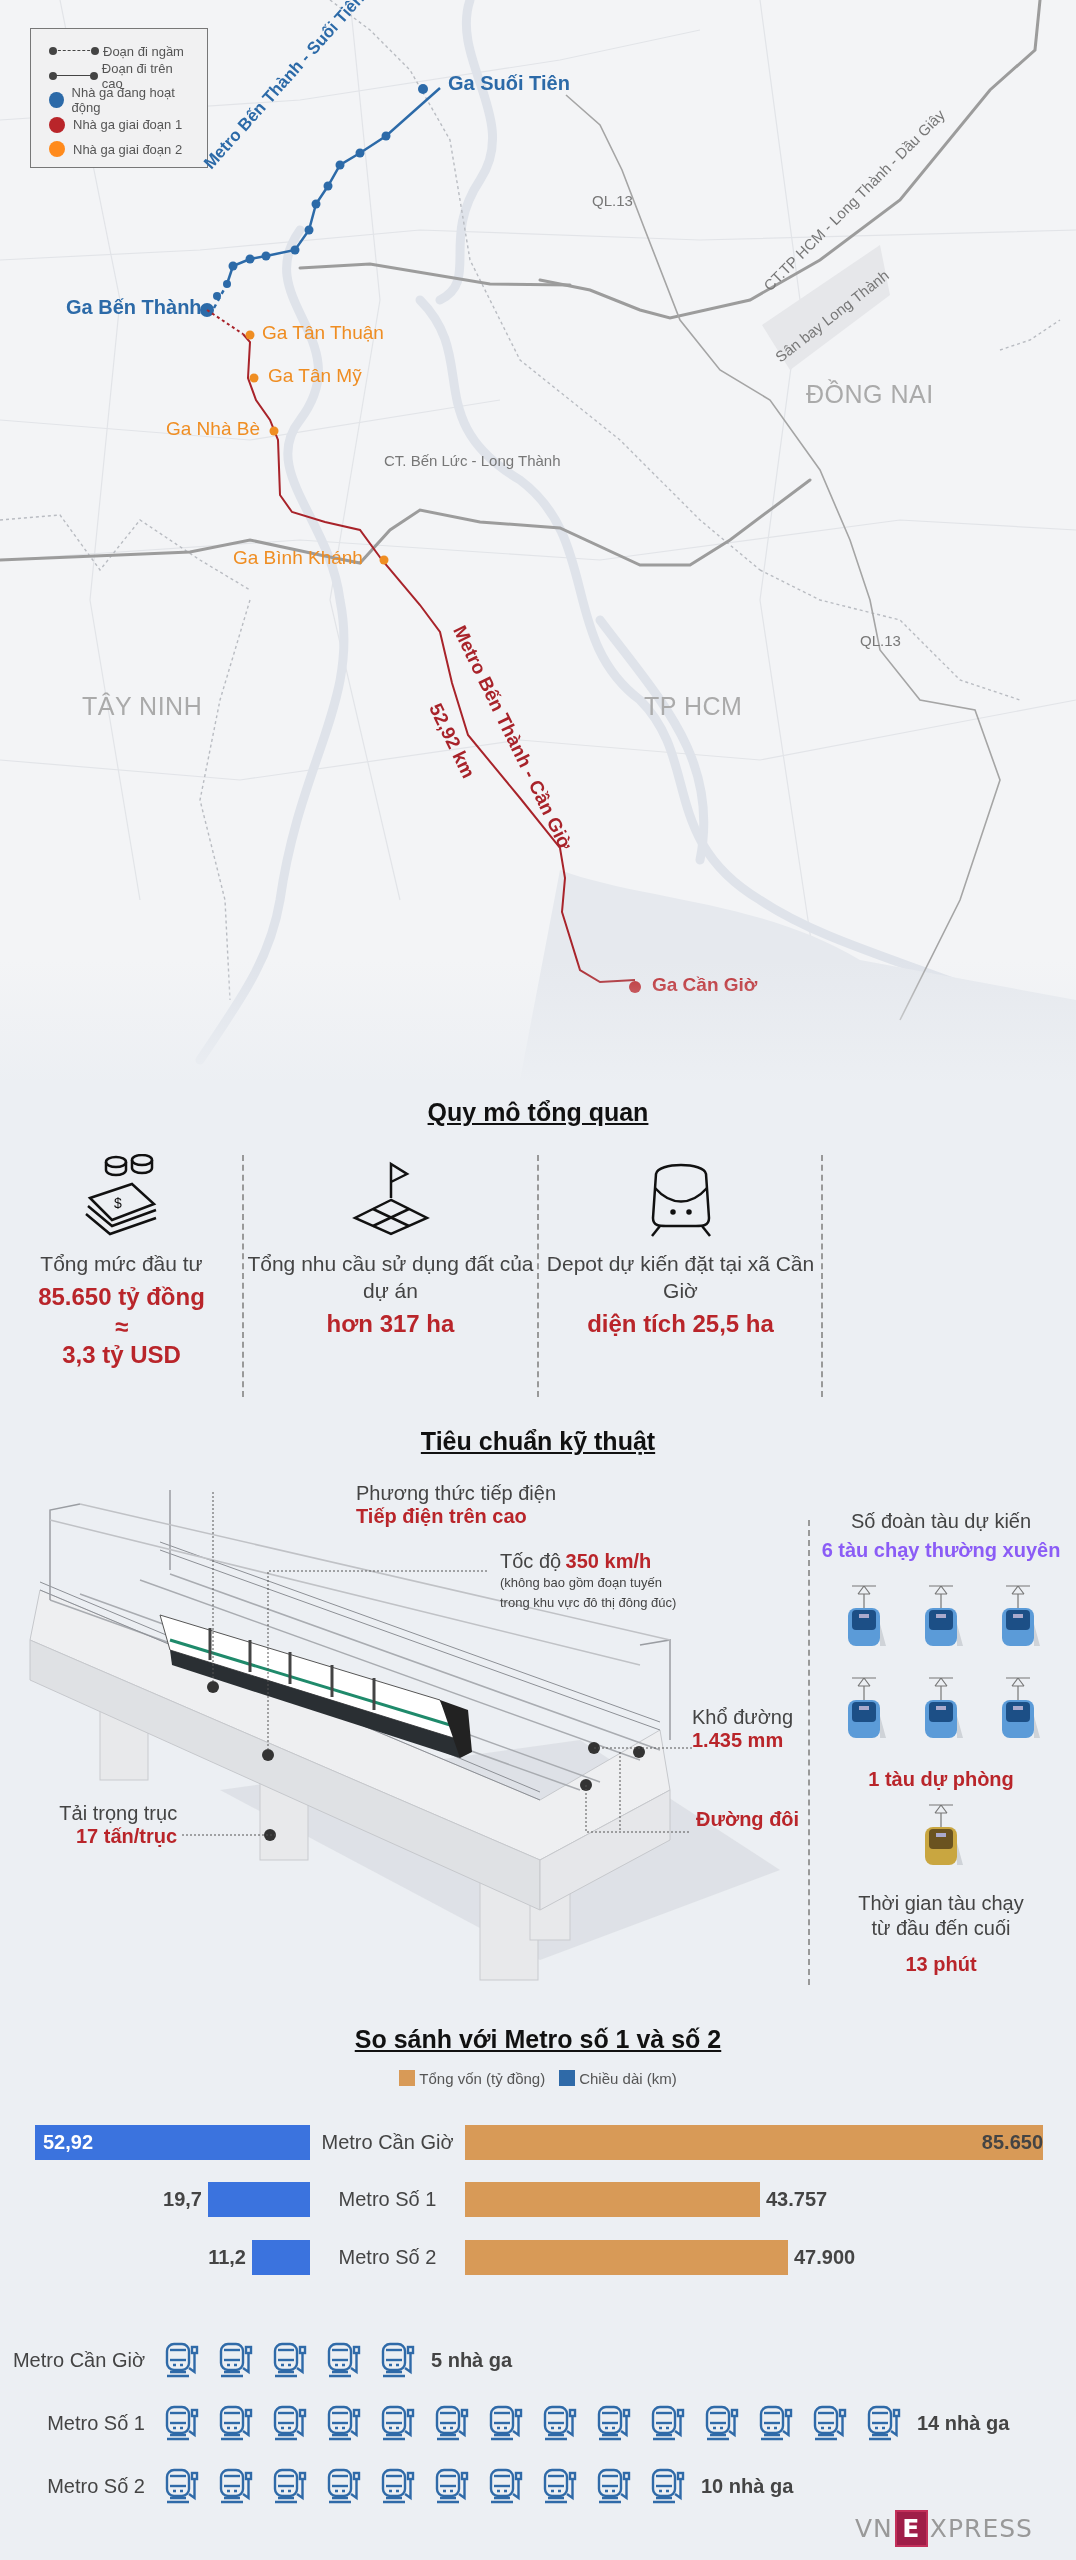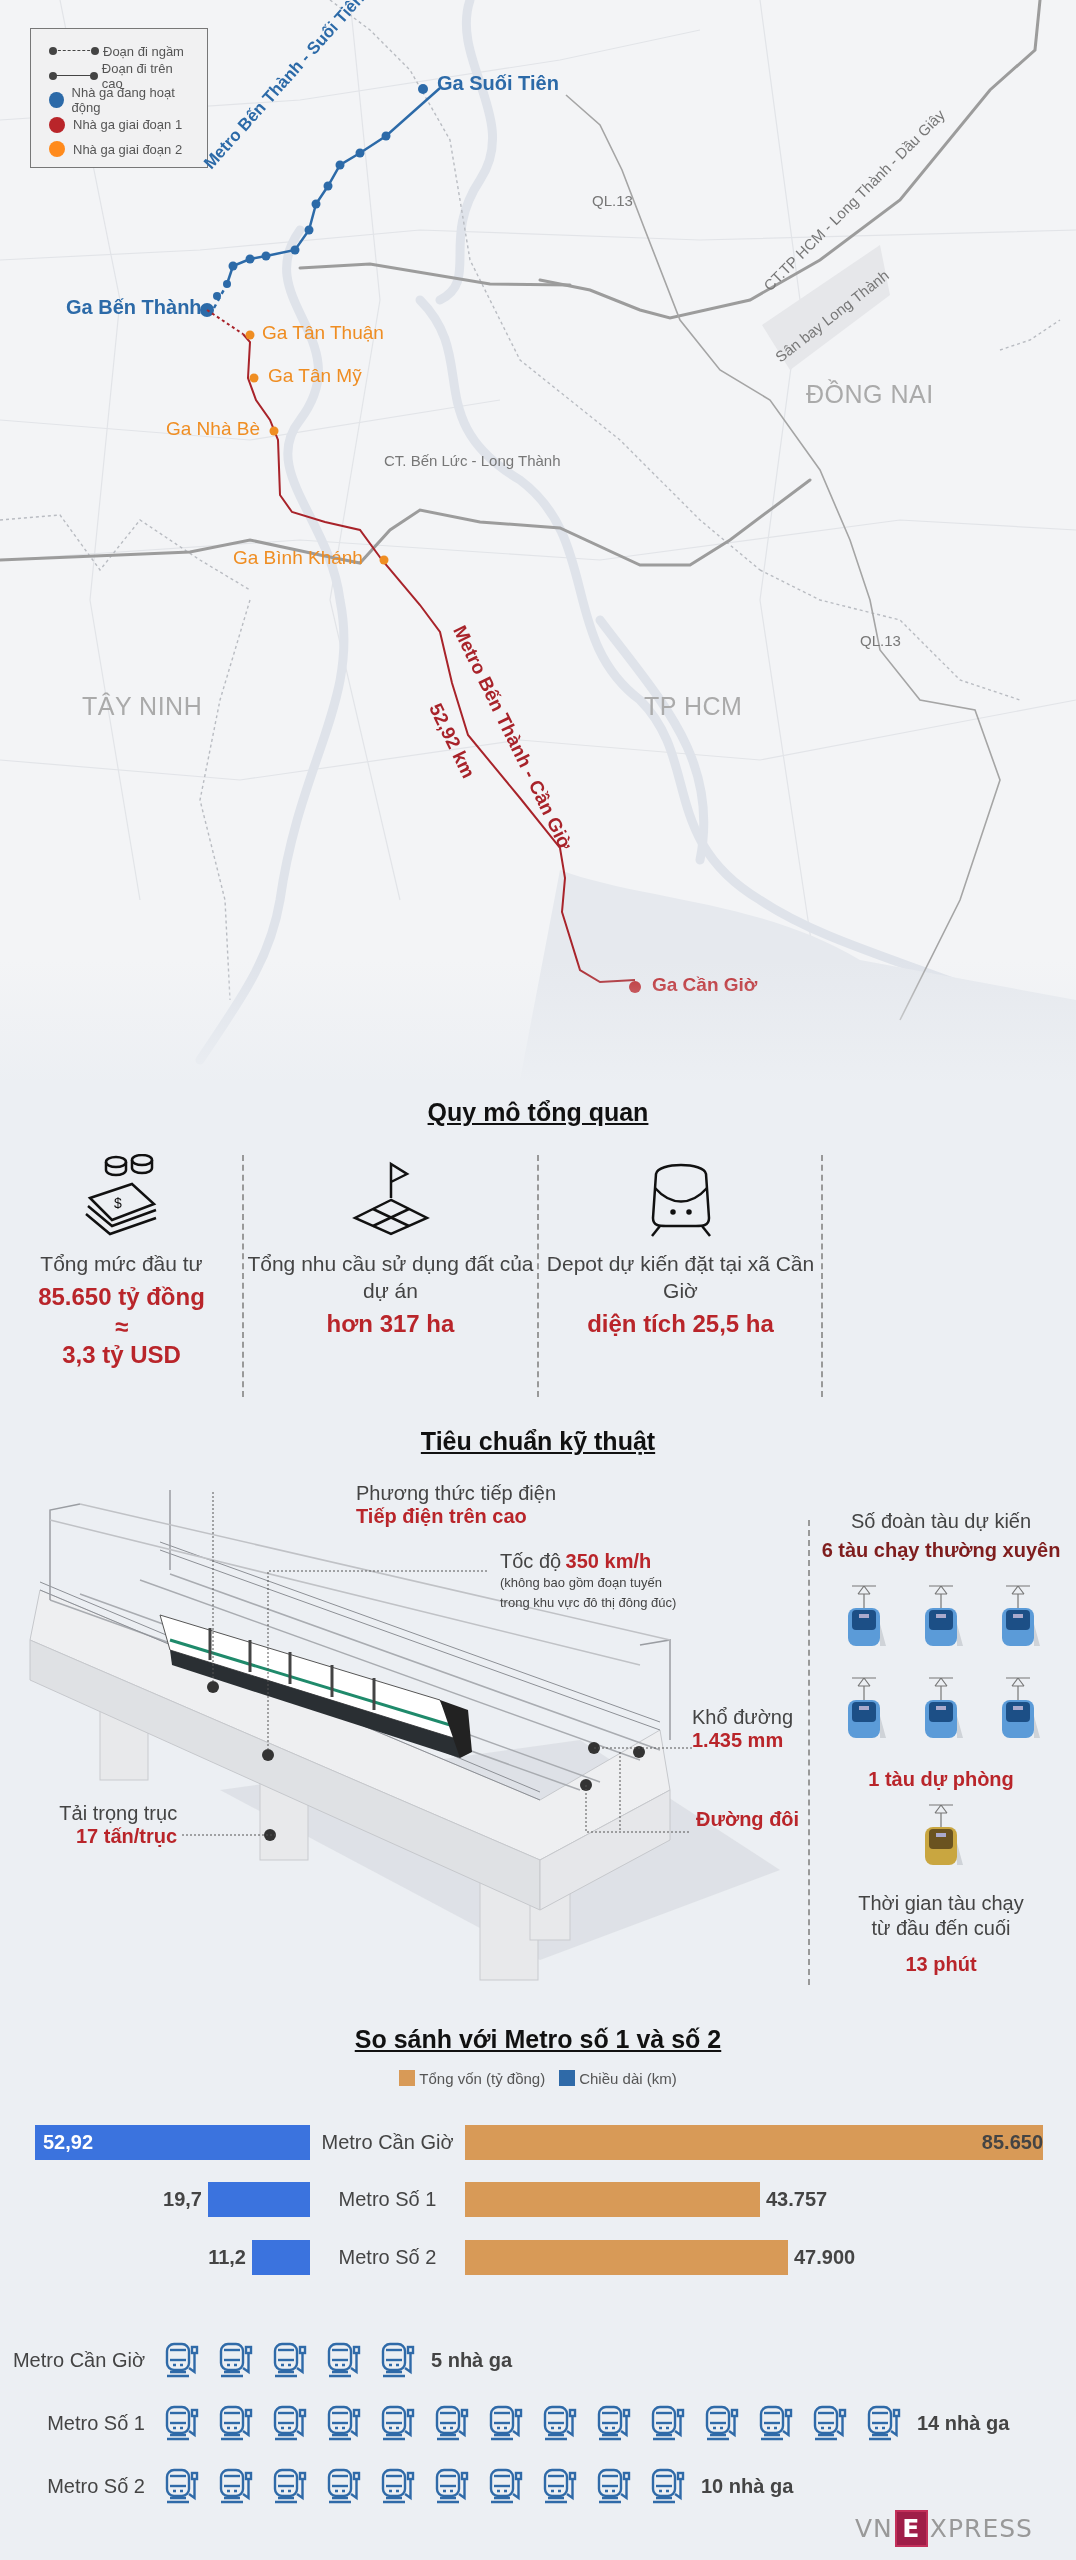--- a/index.html
+++ b/index.html
@@ -165,21 +165,21 @@
       <div class="legend-row">
         <span class="legend-dot" style="background:#b9252a"></span>
         <span>Nhà ga giai đoạn 1</span>
       </div>
       <div class="legend-row">
         <span class="legend-dot" style="background:#ff8a1c"></span>
         <span>Nhà ga giai đoạn 2</span>
       </div>
     </div>
 
-    <div class="mlabel st-blue" style="left:437px;top:72px;">Ga Suối Tiên</div>
+    <div class="mlabel st-blue" style="left:448px;top:72px;">Ga Suối Tiên</div>
     <div class="mlabel st-blue" style="left:66px;top:296px;">Ga Bến Thành</div>
     <div class="mlabel st-orange" style="left:262px;top:322px;">Ga Tân Thuận</div>
     <div class="mlabel st-orange" style="left:268px;top:365px;">Ga Tân Mỹ</div>
     <div class="mlabel st-orange" style="left:166px;top:418px;">Ga Nhà Bè</div>
     <div class="mlabel st-orange" style="left:233px;top:547px;">Ga Bình Khánh</div>
     <div class="mlabel st-red" style="left:652px;top:974px;">Ga Cần Giờ</div>
 
     <div class="mlabel line-label-blue" style="left:200px;top:160px;transform:rotate(-48deg);transform-origin:left top;">Metro Bến Thành - Suối Tiên</div>
     <div class="mlabel line-label-red" style="left:468px;top:622px;transform:rotate(64deg);transform-origin:left top;">Metro Bến Thành - Cần Giờ</div>
     <div class="mlabel line-label-red" style="left:444px;top:700px;transform:rotate(64deg);transform-origin:left top;">52,92 km</div>
@@ -339,21 +339,21 @@
     <div class="v">Đường đôi</div>
   </div>
   <div class="ann" style="left:56px;top:1802px;text-align:right;">
     <div class="t">Tải trọng trục</div>
     <div class="v" style="padding-left:20px;">17 tấn/trục</div>
   </div>
 
   <div class="tvdiv"></div>
   <div class="trains-col">
     <div style="font-size:20px;color:#444;">Số đoàn tàu dự kiến</div>
-    <div style="font-size:20px;color:#7f1d1d;font-weight:bold;margin-top:6px;">6 tàu chạy thường xuyên</div>
+    <div style="font-size:20px;color:#8b5cf6;font-weight:bold;margin-top:6px;">6 tàu chạy thường xuyên</div>
     <div class="train-grid" id="regular-trains">
         <div style="display: flex; justify-content: center;">
           <svg width="44" height="66" viewBox="0 0 44 66">
             <path d="M10 2 H34 M22 2 L16 10 M22 2 L28 10 M16 10 H28 M22 10 V24" stroke="#777" stroke-width="1.2" fill="none"></path>
             <rect x="6" y="24" width="32" height="38" rx="8" fill="#5b9bd8"></rect>
             <rect x="10" y="26" width="24" height="20" rx="4" fill="#1c4f86"></rect>
             <rect x="17" y="30" width="10" height="4" fill="#aac"></rect>
             <path d="M38 40 L44 62 L38 62 Z" fill="#cfd3d8"></path>
           </svg>
         </div>

